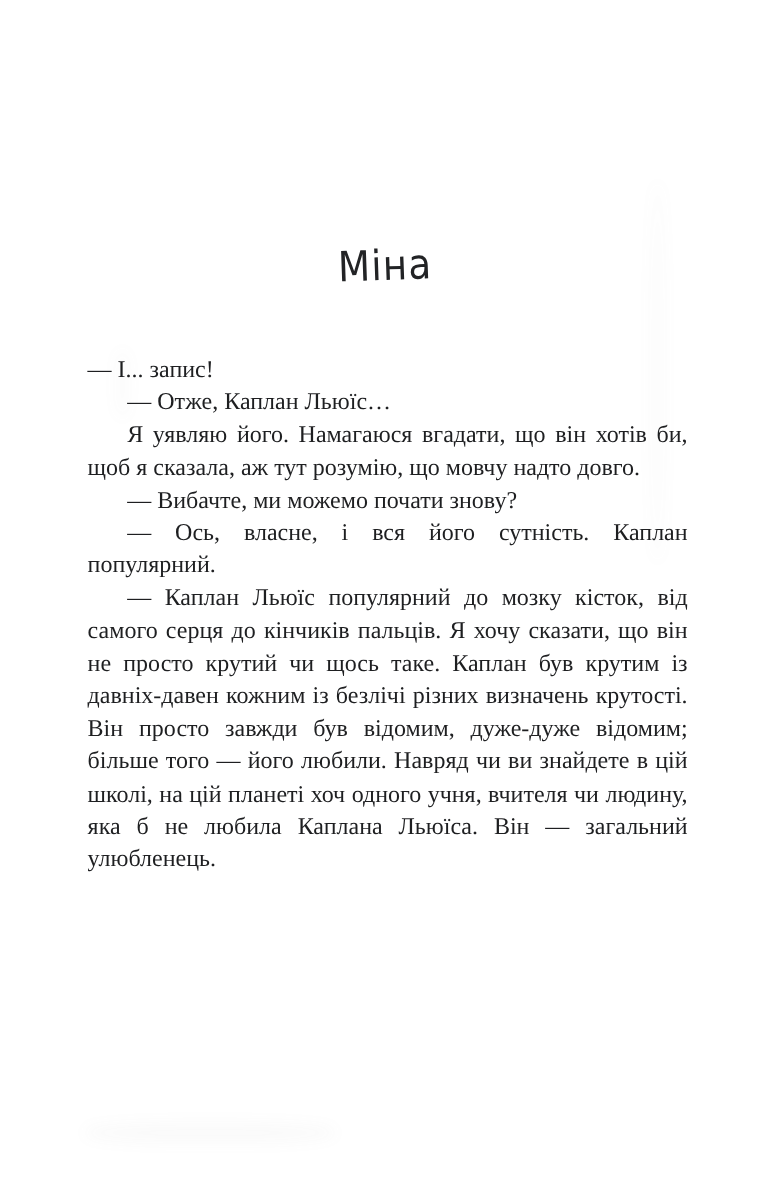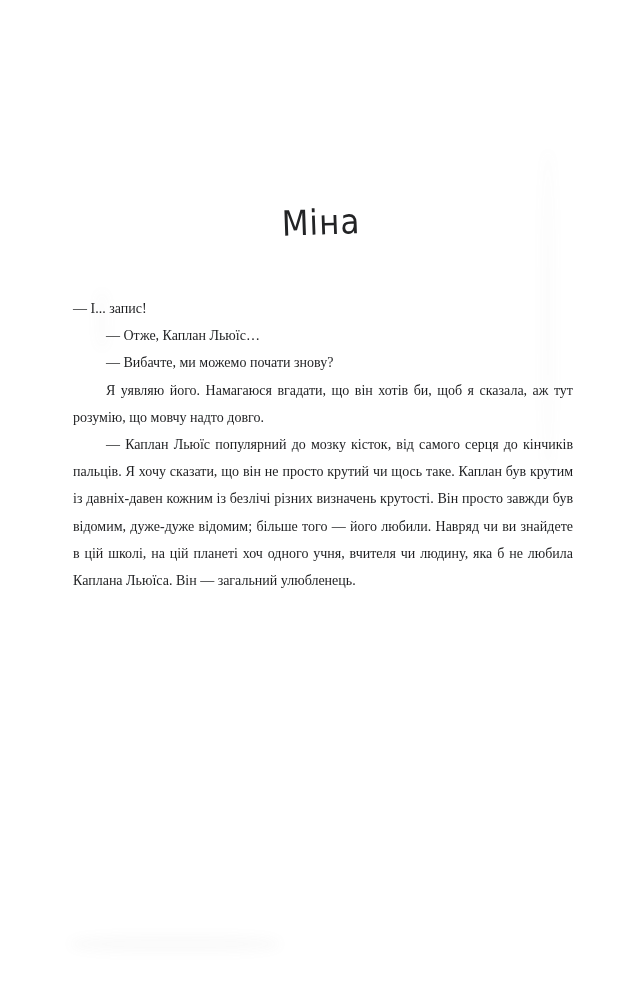--- a/index.html
+++ b/index.html
@@ -41,21 +41,21 @@
     letter-spacing: 1px;
     color: #222325;
     transform: rotate(-2deg) scaleY(1.12);
   }
 
   .body-text {
     position: absolute;
     left: 73px;
     top: 295px;
     width: 500px;
-    font-size: 14px;
+    font-size: 20px;
     line-height: 27.2px;
     color: #1e1f21;
     text-align: justify;
   }
   .body-text p {
     margin: 0;
     padding: 0;
     text-indent: 33px;
   }
   .body-text p.no-indent {
@@ -69,18 +69,19 @@
 
   <div class="showthrough st-1"></div>
   <div class="showthrough st-2"></div>
   <div class="showthrough st-3"></div>
 
   <h1 class="chapter-title">Міна</h1>
 
   <div class="body-text">
     <p class="no-indent">— І... запис!</p>
     <p>— Отже, Каплан Льюїс…</p>
+    <p>Я уявляю його. Намагаюся вгадати, що він хотів би, щоб я сказала, аж тут розумію, що мовчу надто довго.</p>
     <p>— Вибачте, ми можемо почати знову?</p>
-    <p>Я уявляю його. Намагаюся вгадати, що він хотів би, щоб я сказала, аж тут розумію, що мовчу надто довго.</p>
+    <p>— Ось, власне, і вся його сутність. Каплан популярний.</p>
     <p>— Каплан Льюїс популярний до мозку кісток, від самого серця до кінчиків пальців. Я хочу сказати, що він не просто крутий чи щось таке. Каплан був крутим із давніх-давен кожним із безлічі різних визначень крутості. Він просто завжди був відомим, дуже-дуже відомим; більше того — його любили. Навряд чи ви знайдете в цій школі, на цій планеті хоч одного учня, вчителя чи людину, яка б не любила Каплана Льюїса. Він — загальний улюбленець.</p>
   </div>
 
 </div>
 
 </body></html>

